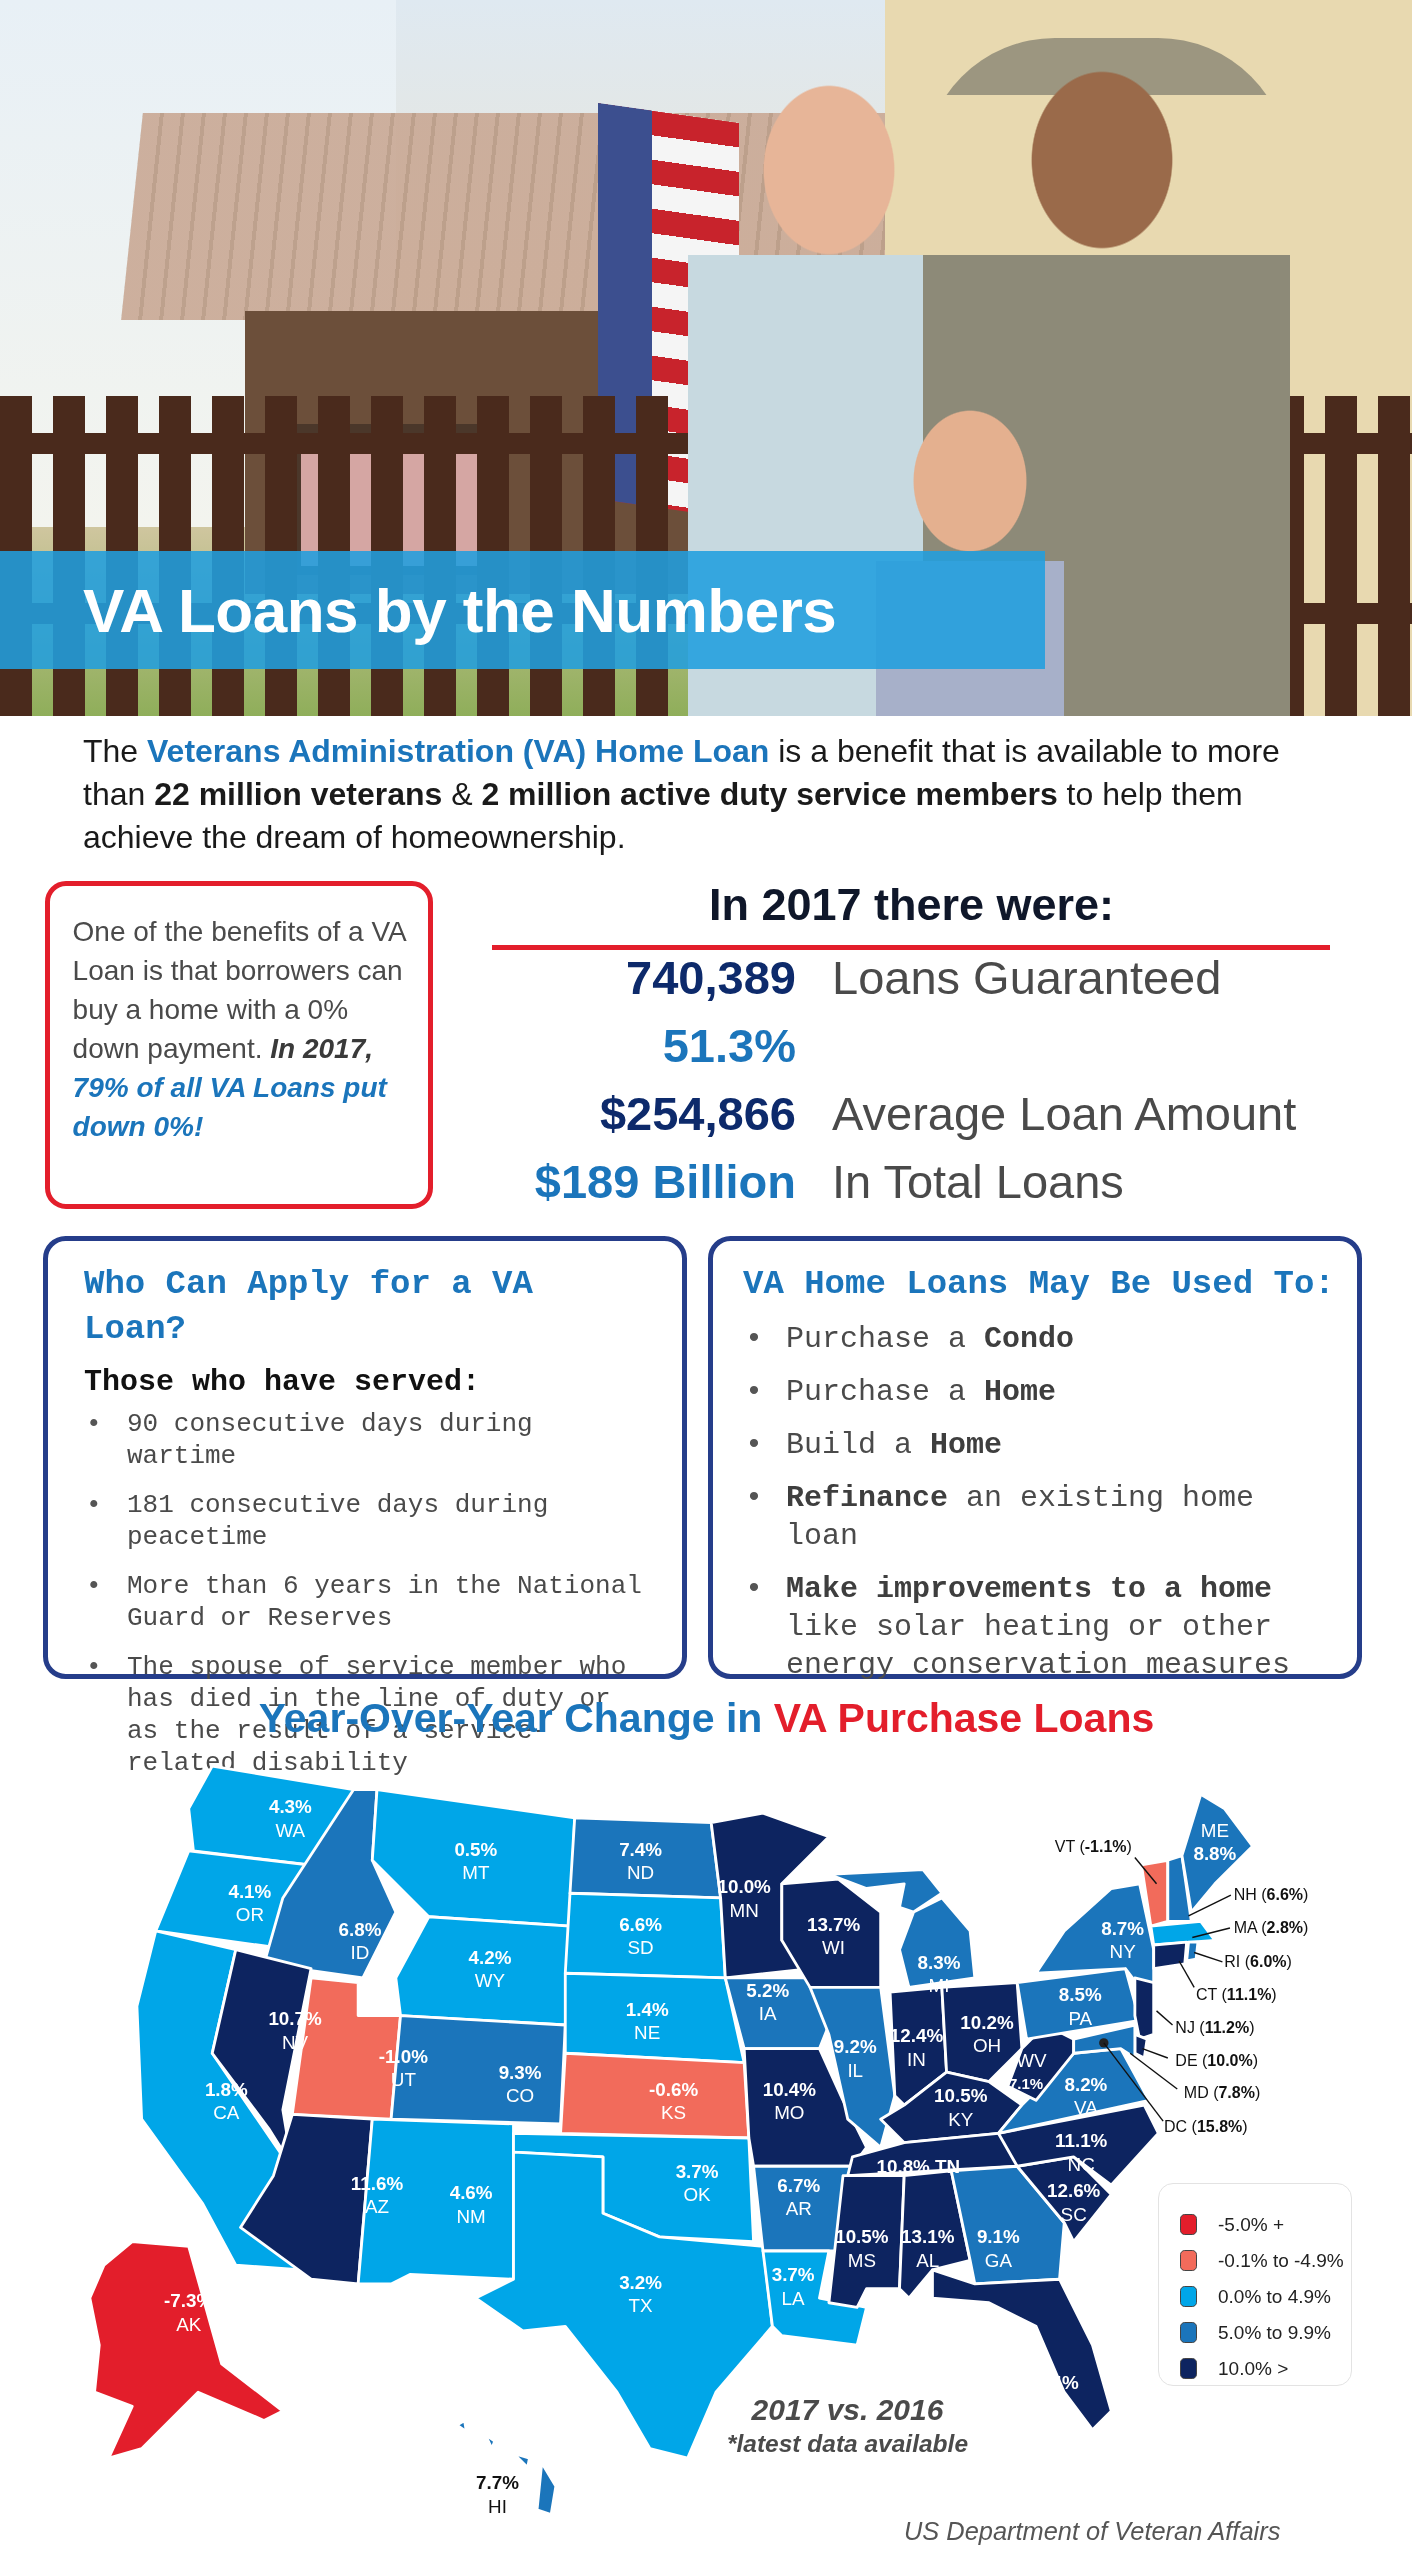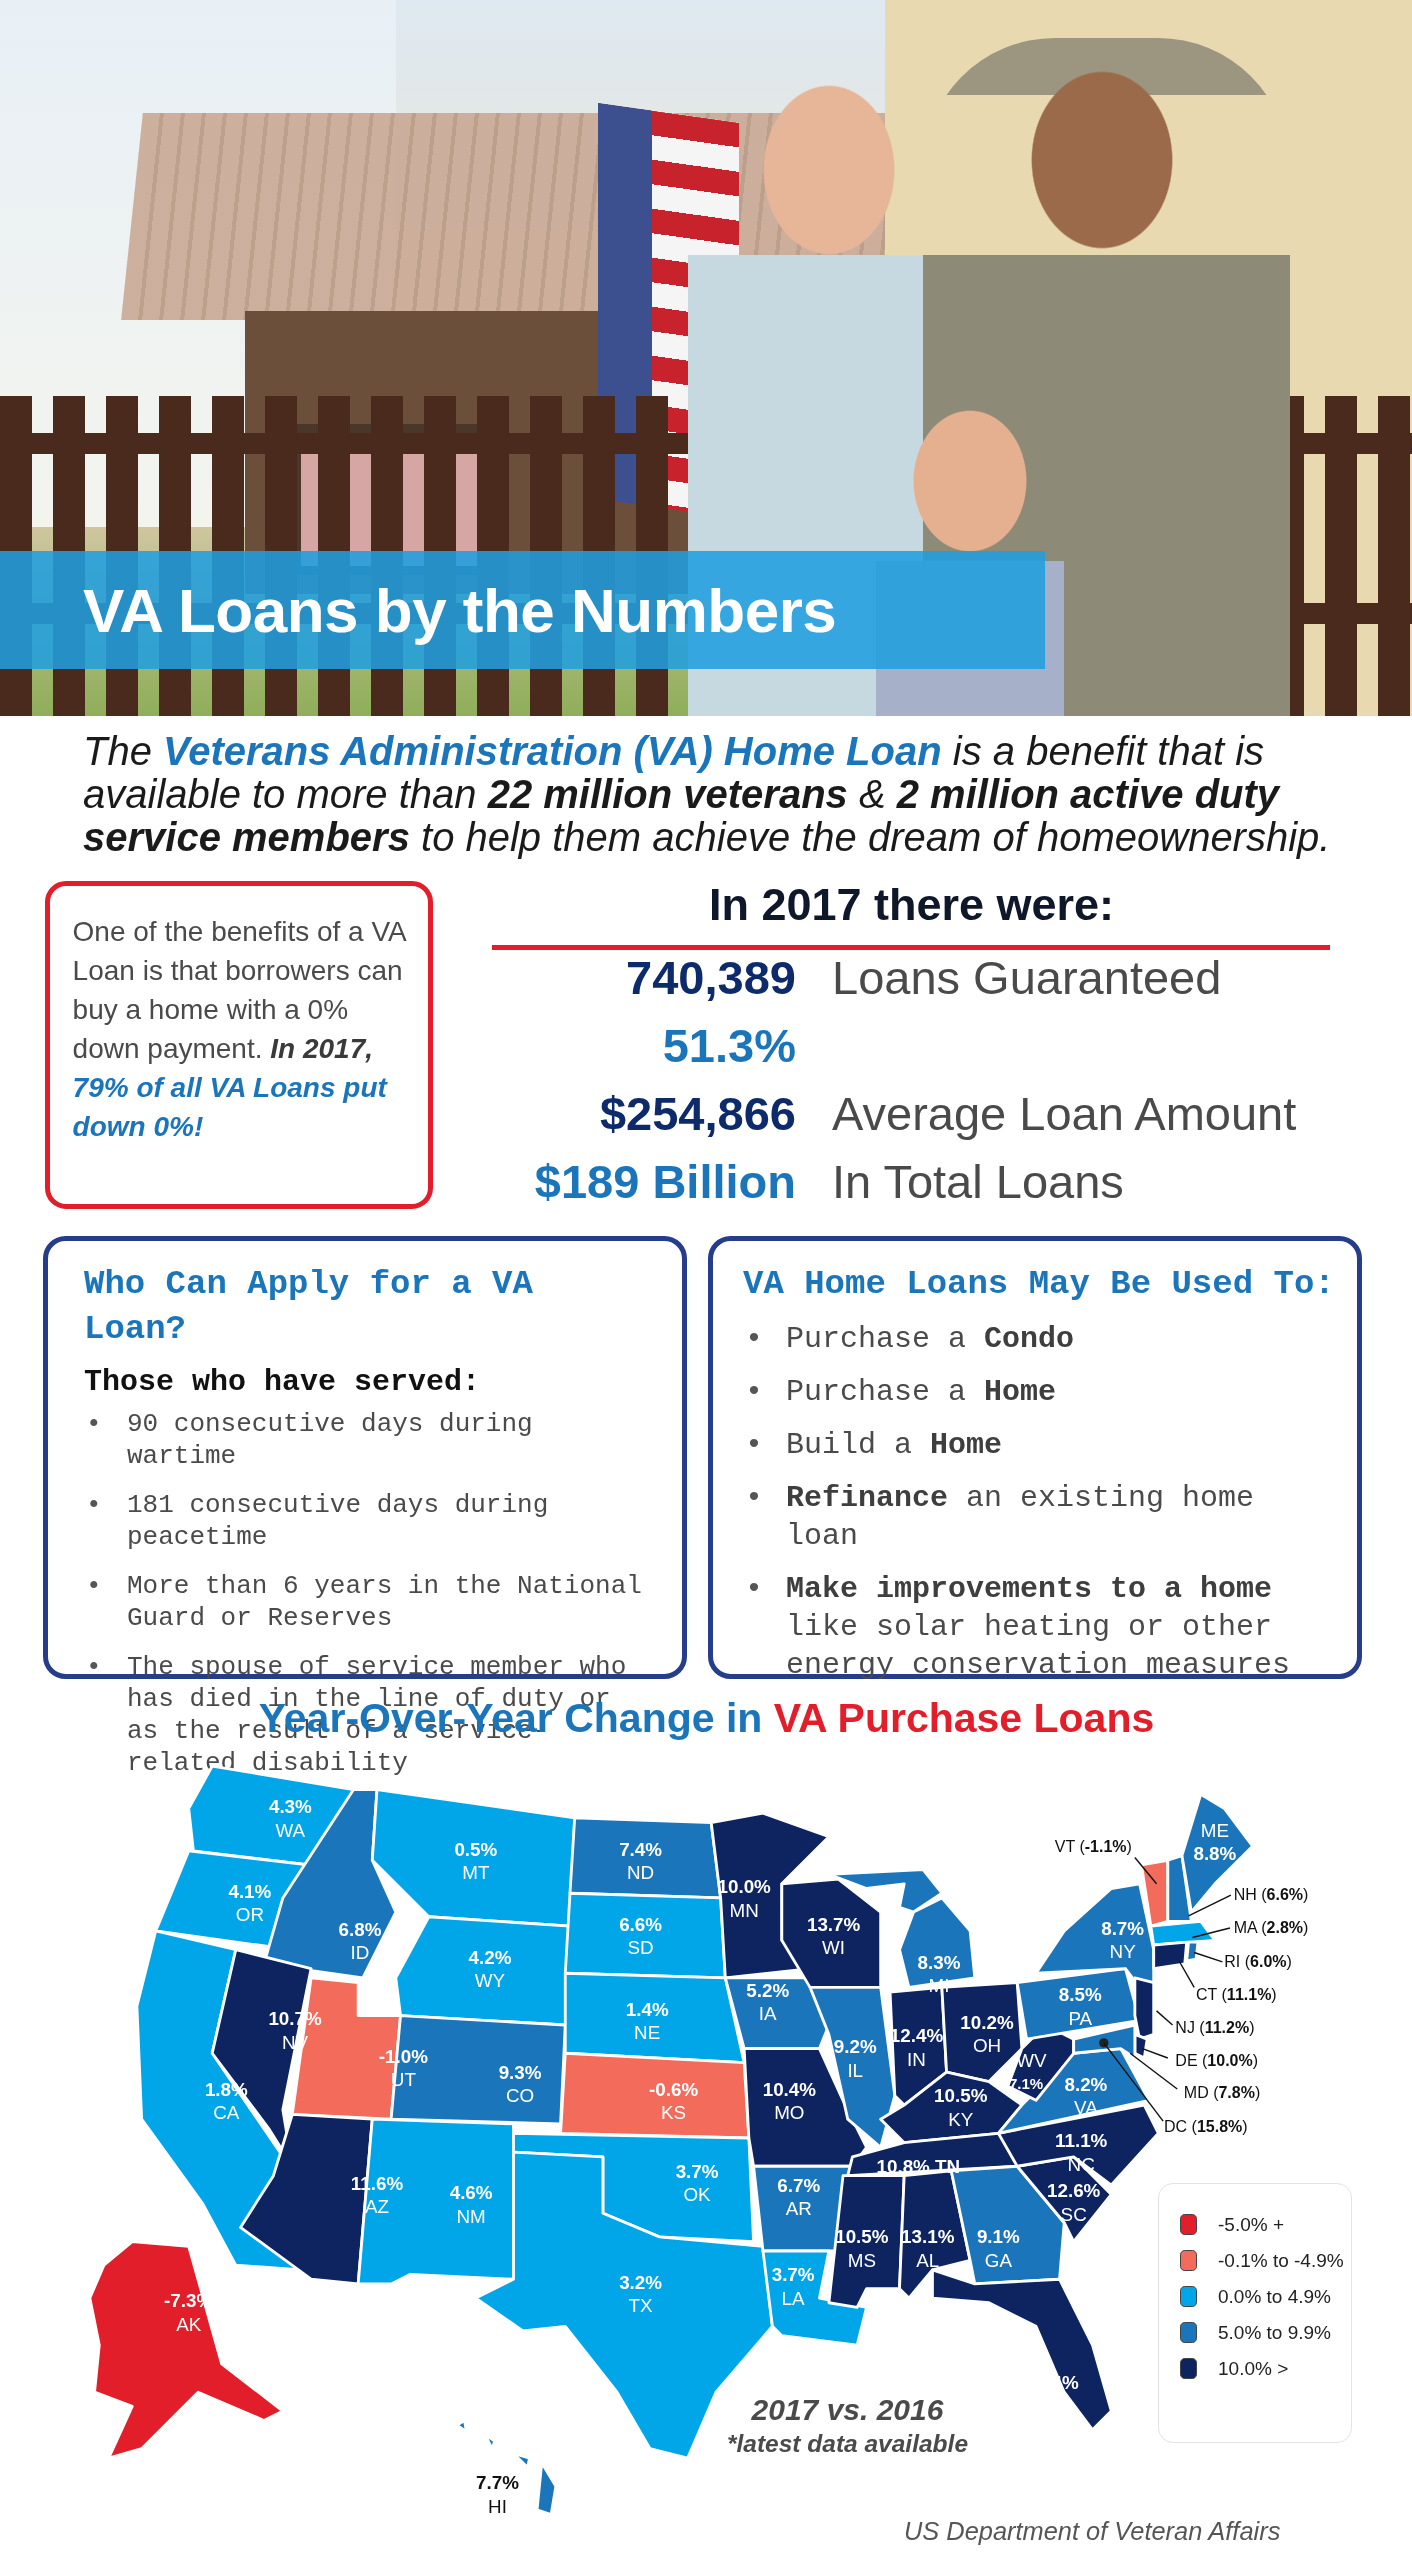--- a/index.html
+++ b/index.html
@@ -17,21 +17,21 @@
     background: repeating-linear-gradient(90deg, #4a2a1c 0 32px, transparent 32px 53px); }
   .hero .fence-rail { position:absolute; left:0; top:433px; width:1413px; height:21px; background:#4a2a1c; }
   .hero .fence-rail2 { position:absolute; left:0; top:603px; width:1413px; height:21px; background:#4a2a1c; }
   .hero .people { position:absolute; left:688px; top:38px; width:603px; height:678px; }
   .hero .mom { position:absolute; left:0; top:19px; width:283px; height:678px; background: radial-gradient(ellipse 66px 85px at 141px 113px,#e7b598 98%,transparent 100%), linear-gradient(180deg,transparent 198px,#c7d9e0 198px); border-radius: 113px 113px 0 0; }
   .hero .dad { position:absolute; left:235px; top:0; width:367px; height:678px; background: radial-gradient(ellipse 71px 89px at 179px 122px,#9a6a4a 98%,transparent 100%), linear-gradient(180deg,#9c9680 0 57px,transparent 57px 217px,#8d8a78 217px); border-radius: 132px 132px 0 0; }
   .hero .kid { position:absolute; left:188px; top:358px; width:188px; height:320px; background: radial-gradient(ellipse 57px 71px at 94px 85px,#e4b08f 98%,transparent 100%), linear-gradient(180deg,transparent 165px,#a7b0c9 165px); border-radius: 85px 85px 0 0; }
   .hero .banner { position:absolute; left:0; top:551px; width:1045px; height:118px; background: rgba(33,158,222,0.88); display:flex; align-items:center; padding-left:83px; }
   .hero .banner h1 { color:#fff; font-family:"Liberation Sans", sans-serif; font-weight:700; font-size:62px; letter-spacing:-0.5px; }
 
-  .intro { position:absolute; left:83px; top:730px; width:1253px; font-family:"Liberation Sans", sans-serif; font-size:40px; line-height:43px; color:#1a1a1a;font-style:italic; }
+  .intro { position:absolute; left:83px; top:730px; width:1253px; font-family:"Liberation Sans", sans-serif; font-size:32px; line-height:43px; color:#1a1a1a; }
   .intro .blue { color:#1b75bb; font-weight:700; }
   .intro b { font-weight:700; }
 
   .zero-box { position:absolute; left:45px; top:881px; width:388px; height:328px; border:5.7px solid #e31e2b; border-radius:21px; padding:26px 21px 0 22.6px; font-family:"Liberation Sans", sans-serif; font-size:28px; line-height:39px; color:#4a4a4a; }
   .zero-box .em { font-weight:700; font-style:italic; color:#3a3a3a; }
   .zero-box .em-blue { font-weight:700; font-style:italic; color:#1b75bb; }
 
   .stats { position:absolute; left:490px; top:876px; width:843px; }
   .stats .heading { text-align:center; font-family:"Liberation Sans", sans-serif; font-weight:700; font-size:45px; color:#0f172a; height:58px; line-height:58px; }
   .stats .rule { margin-top:11.3px; height:4.7px; background:#e31e2b; width:838px; margin-left:1.9px; }
@@ -51,21 +51,21 @@
   .card.right li { font-size:30px; line-height:38px; margin-bottom:15px; padding-left:43px; }
   .card li::before { content:"•"; position:absolute; left:1.9px; top:0; color:#555; }
   .card li b { font-weight:700; color:#3e3e3e; }
 
   .map-title { position:absolute; left:0; top:1695px; width:1413px; text-align:center; font-family:"Liberation Sans", sans-serif; font-weight:700; font-size:41px; color:#1b75bb; }
   .map-title .red { color:#e31e2b; }
 
   .map { position:absolute; left:0; top:1752px; width:1413px; height:772px; }
   .map svg { position:absolute; left:0; top:0; }
 
-  .legend { position:absolute; left:1158px; top:2183px; width:194px; height:260px; border:1.9px solid #e3e3e3; border-radius:15px; padding:22.6px 0 0 21px; font-family:"Liberation Sans", sans-serif; font-size:19px; color:#222; }
+  .legend { position:absolute; left:1158px; top:2183px; width:194px; height:203px; border:1.9px solid #e3e3e3; border-radius:15px; padding:22.6px 0 0 21px; font-family:"Liberation Sans", sans-serif; font-size:19px; color:#222; }
   .legend .item { display:flex; align-items:center; height:36px; }
   .legend .sw { width:17px; height:21px; border-radius:4.7px; border:0.9px solid #444; margin-right:21px; }
 
   .compare { position:absolute; left:692px; top:2392px; width:311px; text-align:center; font-family:"Liberation Sans", sans-serif; font-style:italic; color:#4a4a4a; }
   .compare .a { font-weight:700; font-size:30px; line-height:36px; }
   .compare .b { font-weight:700; font-size:24.5px; line-height:32px; }
   .source { position:absolute; left:904px; top:2517px; font-family:"Liberation Sans", sans-serif; font-style:italic; font-weight:400; font-size:25.4px; color:#555; }
 
   .st-val { font-family:"Liberation Sans", sans-serif; font-weight:700; font-size:20px; fill:#fff; }
   .st-abbr { font-family:"Liberation Sans", sans-serif; font-size:20px; fill:#fff; }

